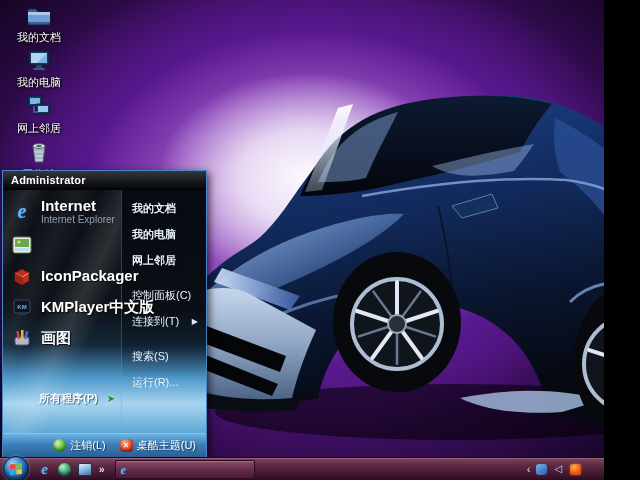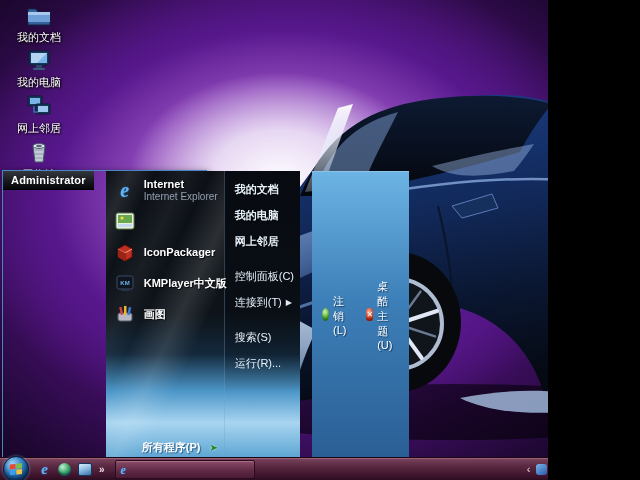--- a/index.html
+++ b/index.html
@@ -1,60 +1,60 @@
 <!DOCTYPE html>
 <html><head>
 <meta charset="utf-8">
 <style>
   html,body{margin:0;padding:0;}
   body{width:640px;height:480px;overflow:hidden;font-family:"Liberation Sans","DejaVu Sans",sans-serif;background:#000;}
-  .desktop{position:relative;width:548px;height:480px;overflow:hidden;}
+  .desktop{position:relative;width:604px;height:480px;overflow:hidden;}
 
   
   .wallpaper{position:absolute;inset:0;z-index:0;
     background:
       radial-gradient(ellipse 150px 105px at 51% 37%, rgba(255,255,255,.96) 0%, rgba(243,235,250,.85) 45%, rgba(230,215,245,0) 100%),
       radial-gradient(ellipse 330px 240px at 52% 41%, rgba(205,165,230,.9) 0%, rgba(150,80,195,.85) 45%, rgba(92,26,150,.75) 70%, rgba(70,15,120,0) 100%),
       radial-gradient(ellipse 500px 380px at 53% 46%, #6d22a0 0%, #4a1173 48%, #220838 76%, #05010a 100%),
       radial-gradient(ellipse 430px 170px at 62% 88%, rgba(22,60,110,.95) 0%, rgba(14,42,80,.7) 55%, rgba(5,12,26,0) 100%),
       #000;}
   .wallpaper svg{position:absolute;inset:0;}
 
   
   .dicon{position:absolute;left:6px;width:66px;display:flex;flex-direction:column;align-items:center;z-index:1;cursor:default;}
   .dicon-img{width:26px;height:26px;display:block;}
   .dicon-label{margin-top:2px;font-size:11px;color:#fff;text-shadow:1px 1px 2px #000,0 0 3px #000;white-space:nowrap;}
 
   
   .start-menu{position:absolute;left:2px;top:170px;width:203px;height:286px;z-index:5;
-    border:1px solid #4a86c2;box-shadow:2px 3px 8px rgba(0,0,0,.7);display:flex;flex-direction:row;gap:12px;}
+    border:1px solid #4a86c2;box-shadow:2px 3px 8px rgba(0,0,0,.7);display:flex;flex-direction:column;}
   .menu-header{height:18px;flex:0 0 18px;display:flex;align-items:center;padding:0 8px;
     background:linear-gradient(180deg,#34383f 0%,#17191d 55%,#060708 100%);
     border-bottom:1px solid #000;}
   .menu-header span{color:#fff;font-size:11px;font-weight:bold;letter-spacing:.2px;}
   .menu-body{position:relative;flex:1;display:flex;
     background:linear-gradient(180deg,#0c1016 0%,#0d1319 50%,#14293c 64%,#4c96c8 77%,#a8d5f0 88%,#5ea6d4 100%);}
   .menu-col-left{width:118px;position:relative;padding-top:5px;
     background:linear-gradient(115deg,transparent 0%,rgba(255,255,255,.10) 10%,transparent 20%,rgba(255,255,255,.05) 32%,transparent 42%,rgba(255,255,255,.13) 56%,transparent 68%);}
   .menu-col-right{flex:1;padding:7px 4px 0 8px;border-left:1px solid rgba(120,160,200,.35);
     background:linear-gradient(180deg,rgba(3,6,12,.55) 0%,rgba(3,6,12,.25) 60%,rgba(3,6,12,0) 78%);}
   .ml-item{display:flex;align-items:center;padding:2px 2px 2px 7px;margin-bottom:3px;cursor:pointer;}
   .ml-icon{width:24px;height:24px;flex:0 0 24px;margin-right:7px;display:flex;align-items:center;justify-content:center;}
   .ml-text{display:flex;flex-direction:column;line-height:1.15;}
-  .ml-title{font-size:11px;font-weight:bold;color:#fff;text-shadow:1px 1px 1px rgba(0,0,0,.8);white-space:nowrap;}
+  .ml-title{font-size:15px;font-weight:bold;color:#fff;text-shadow:1px 1px 1px rgba(0,0,0,.8);white-space:nowrap;}
   .ml-sub{font-size:10px;color:#93a0b0;white-space:nowrap;}
   .mr-item{display:flex;align-items:center;font-size:11px;color:#e8f2fb;padding:4px 2px;margin-bottom:3px;cursor:pointer;white-space:nowrap;}
   .mr-item.bold{font-weight:bold;text-shadow:1px 1px 1px rgba(0,0,0,.8);}
   .mr-gap{height:9px;}
   .submenu-arrow{margin-left:auto;font-size:8px;color:#dce8f4;padding-right:2px;}
-  .all-programs{position:absolute;left:36px;bottom:2px;display:flex;align-items:center;cursor:pointer;}
+  .all-programs{position:absolute;left:36px;bottom:27px;display:flex;align-items:center;cursor:pointer;}
   .all-programs .ap-label{font-size:11px;font-weight:bold;color:#fff;text-shadow:1px 1px 1px rgba(0,40,80,.6);}
   .all-programs .ap-arrow{margin-left:9px;font-size:10px;font-weight:bold;color:#1f8a1f;
     text-shadow:0 0 2px rgba(255,255,255,.8);}
-  .menu-footer{flex:0 0 23px;display:flex;align-items:center;justify-content:flex-start;gap:14px;padding:0 10px;
+  .menu-footer{flex:0 0 23px;display:flex;align-items:center;justify-content:flex-end;gap:14px;padding:0 10px;
     background:linear-gradient(180deg,#6cb4e4 0%,#3d7fb8 45%,#2a5f95 100%);border-top:1px solid #8cc4e8;}
   .footer-btn{display:flex;align-items:center;gap:4px;cursor:pointer;}
   .footer-btn span.lbl{font-size:11px;color:#fff;text-shadow:1px 1px 1px rgba(0,30,60,.7);}
   .fb-icon{width:13px;height:13px;border-radius:4px;display:inline-flex;align-items:center;justify-content:center;}
   .logoff-ico{background:radial-gradient(circle at 35% 30%,#d6f6b0,#5cb832 55%,#2e7a18);border-radius:50%;box-shadow:inset 0 -2px 3px rgba(0,60,0,.5);}
   .shutdown-ico{background:radial-gradient(circle at 35% 30%,#ffb09a,#e04a28 55%,#9a1a08);box-shadow:inset 0 -2px 3px rgba(80,0,0,.5);}
   .shutdown-ico::after{content:"✕";color:#fff;font-size:8px;font-weight:bold;}
 
   
   .taskbar{position:absolute;left:0;bottom:0;width:640px;height:22px;z-index:10;display:flex;align-items:center;

